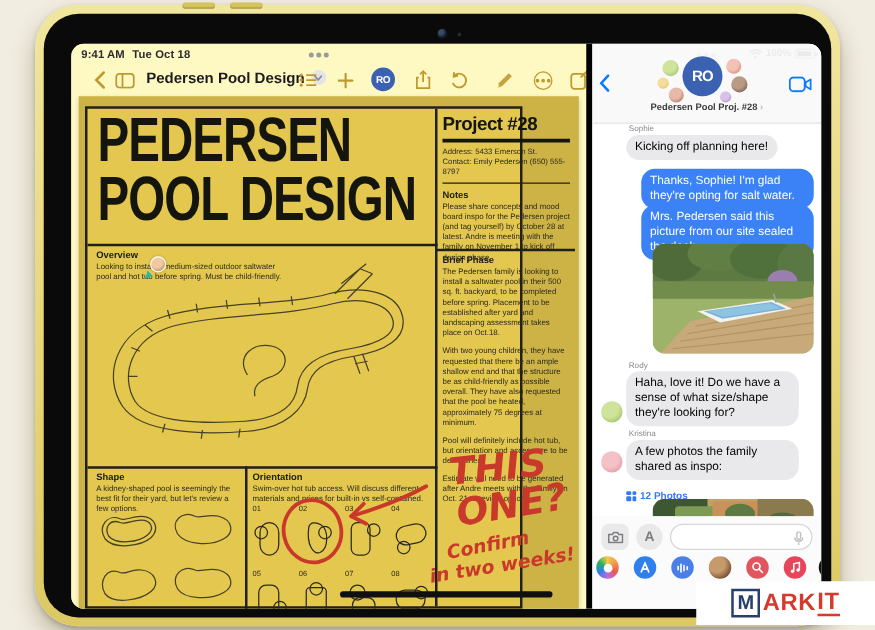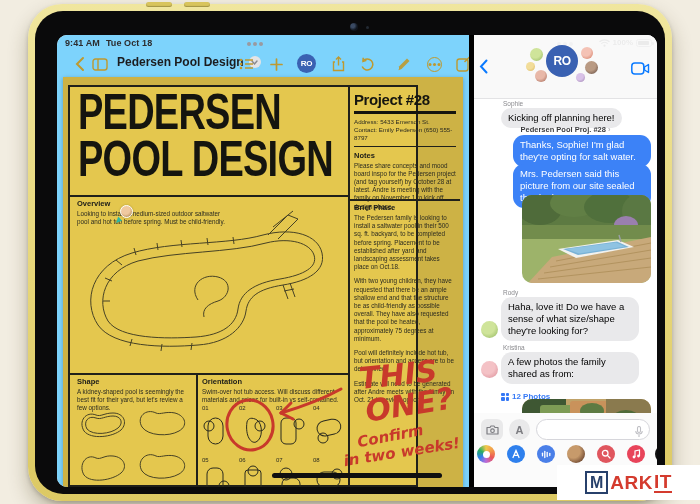--- a/index.html
+++ b/index.html
@@ -14,21 +14,21 @@
     box-shadow:0 10px 20px rgba(60,50,10,.30), 0 2px 4px rgba(0,0,0,.18); }
   .vol-btn { position:absolute; top:-2px; height:5px; border-radius:3px; background:#D8C45C; box-shadow:inset 0 -1px 1px rgba(0,0,0,.25); }
   .bezel { position:absolute; left:7px; top:7px; right:7px; bottom:7px; border-radius:28px; background:#0A0A0B; }
   .camera { position:absolute; left:315px; top:12px; width:8px; height:8px; border-radius:50%;
     background:radial-gradient(circle at 35% 35%, #3A4A63 0 25%, #10151d 60%); }
   .camera-dot { position:absolute; left:331px; top:15px; width:3px; height:3px; border-radius:50%; background:#232a33; }
   .screen { position:absolute; left:22px; top:24px; width:600px; height:452px; border-radius:10px;
     overflow:hidden; background:#fff; }
 
   
-  .notes-pane { position:absolute; left:0; top:0; width:412px; height:452px; background:#7dd3fc; }
+  .notes-pane { position:absolute; left:0; top:0; width:412px; height:452px; background:#fef9c3; }
   .split-divider { position:absolute; left:412px; top:0; width:5px; height:452px; background:#000; }
   .messages-pane { position:absolute; left:417px; top:0; width:183px; height:452px; background:#FFFFFF; }
 
   
   .status-left { position:absolute; left:8px; top:3px; font-size:9px; font-weight:700; color:#2c2c2e; letter-spacing:.1px; }
   .status-left span { margin-right:6px; }
   .pane-handle { position:absolute; top:7px; width:4px; height:4px; border-radius:50%; background:#9a9aa0;
     box-shadow:-6px 0 0 #9a9aa0, 6px 0 0 #9a9aa0; }
   .status-right { position:absolute; right:5px; top:3px; display:flex; align-items:center; gap:3px; font-size:8px; font-weight:600; color:#2c2c2e; }
   .battery { width:16px; height:8px; border:1px solid #7c7c80; border-radius:2.5px; position:relative; }
@@ -92,21 +92,21 @@
   .home-indicator { position:absolute; left:215px; top:438px; width:170px; height:5px; border-radius:3px; background:#101010; z-index:9; }
 
   
   .msg-header { position:absolute; left:0; top:0; width:183px; height:64px; background:#F9F9F9EE; border-bottom:1px solid #E3E3E5; z-index:5; }
   .back-chevron { position:absolute; left:5px; top:24px; color:#0A7AFF; }
   .video-icon { position:absolute; right:7px; top:26px; color:#0A7AFF; }
   .group-cluster { position:absolute; left:50px; top:10px; width:80px; height:36px; }
   .big-logo { position:absolute; left:22px; top:0px; width:32px; height:32px; border-radius:50%; background:#3A61B2;
     color:#fff; font-weight:800; font-size:12px; display:flex; align-items:center; justify-content:center; letter-spacing:-.5px; }
   .mini-av { position:absolute; border-radius:50%; box-shadow:0 0 0 1.5px #F9F9F9; }
-  .msg-title-row { position:absolute; left:0; top:46px; width:183px; text-align:center; font-size:7.5px; color:#3a3a3c; font-weight:600;margin-top:44px; }
+  .msg-title-row { position:absolute; left:0; top:46px; width:183px; text-align:center; font-size:7.5px; color:#3a3a3c; font-weight:600; }
   .msg-title-row .chev { color:#b6b6ba; font-weight:700; }
 
   .thread { position:absolute; left:0; top:64px; width:183px; height:314px; background:#fff; overflow:hidden; }
   .sender-label { position:absolute; font-size:6.5px; color:#8A8A8E; }
   .msg-avatar { position:absolute; width:17px; height:17px; border-radius:50%; }
   .bubble { position:absolute; border-radius:11px; padding:4px 7px; font-size:9.5px; line-height:12px; max-width:138px; }
   .bubble.in { background:#E9E9EB; color:#000; }
   .bubble.out { background:#3C82F7; color:#fff; right:6px; }
 
   .msg-photo { position:absolute; left:48px; top:96px; width:129px; height:88px; border-radius:10px; overflow:hidden; }
@@ -442,21 +442,21 @@
                 <line x1="97" y1="40" x2="99" y2="47" stroke="#9aa0a6" stroke-width="1.4"></line>
               </svg>
             </div>
 
             <div class="sender-label" style="left:29px; top:190px;">Rody</div>
             <div class="msg-avatar" style="left:7px; top:222px; background:radial-gradient(circle at 40% 35%, #cfe49a 0 45%, #8fb45c);"></div>
             <div class="bubble in" style="left:27px; top:198px;">Haha, love it! Do we have a sense of what size/shape they're looking for?</div>
 
             <div class="sender-label" style="left:29px; top:245px;">Kristina</div>
             <div class="msg-avatar" style="left:7px; top:262px; background:radial-gradient(circle at 40% 35%, #f4c2c6 0 45%, #d98b95);"></div>
-            <div class="bubble in" style="left:27px; top:253px;">A few photos the family shared as from:</div>
+            <div class="bubble in" style="left:27px; top:253px;">A few photos the family shared as inspo:</div>
 
             <div class="photos-link">
               <span class="grid-ico">
                   <i></i>
                   <i></i>
                   <i></i>
                   <i></i>
                 </span>
               <span>12 Photos</span>
             </div>

